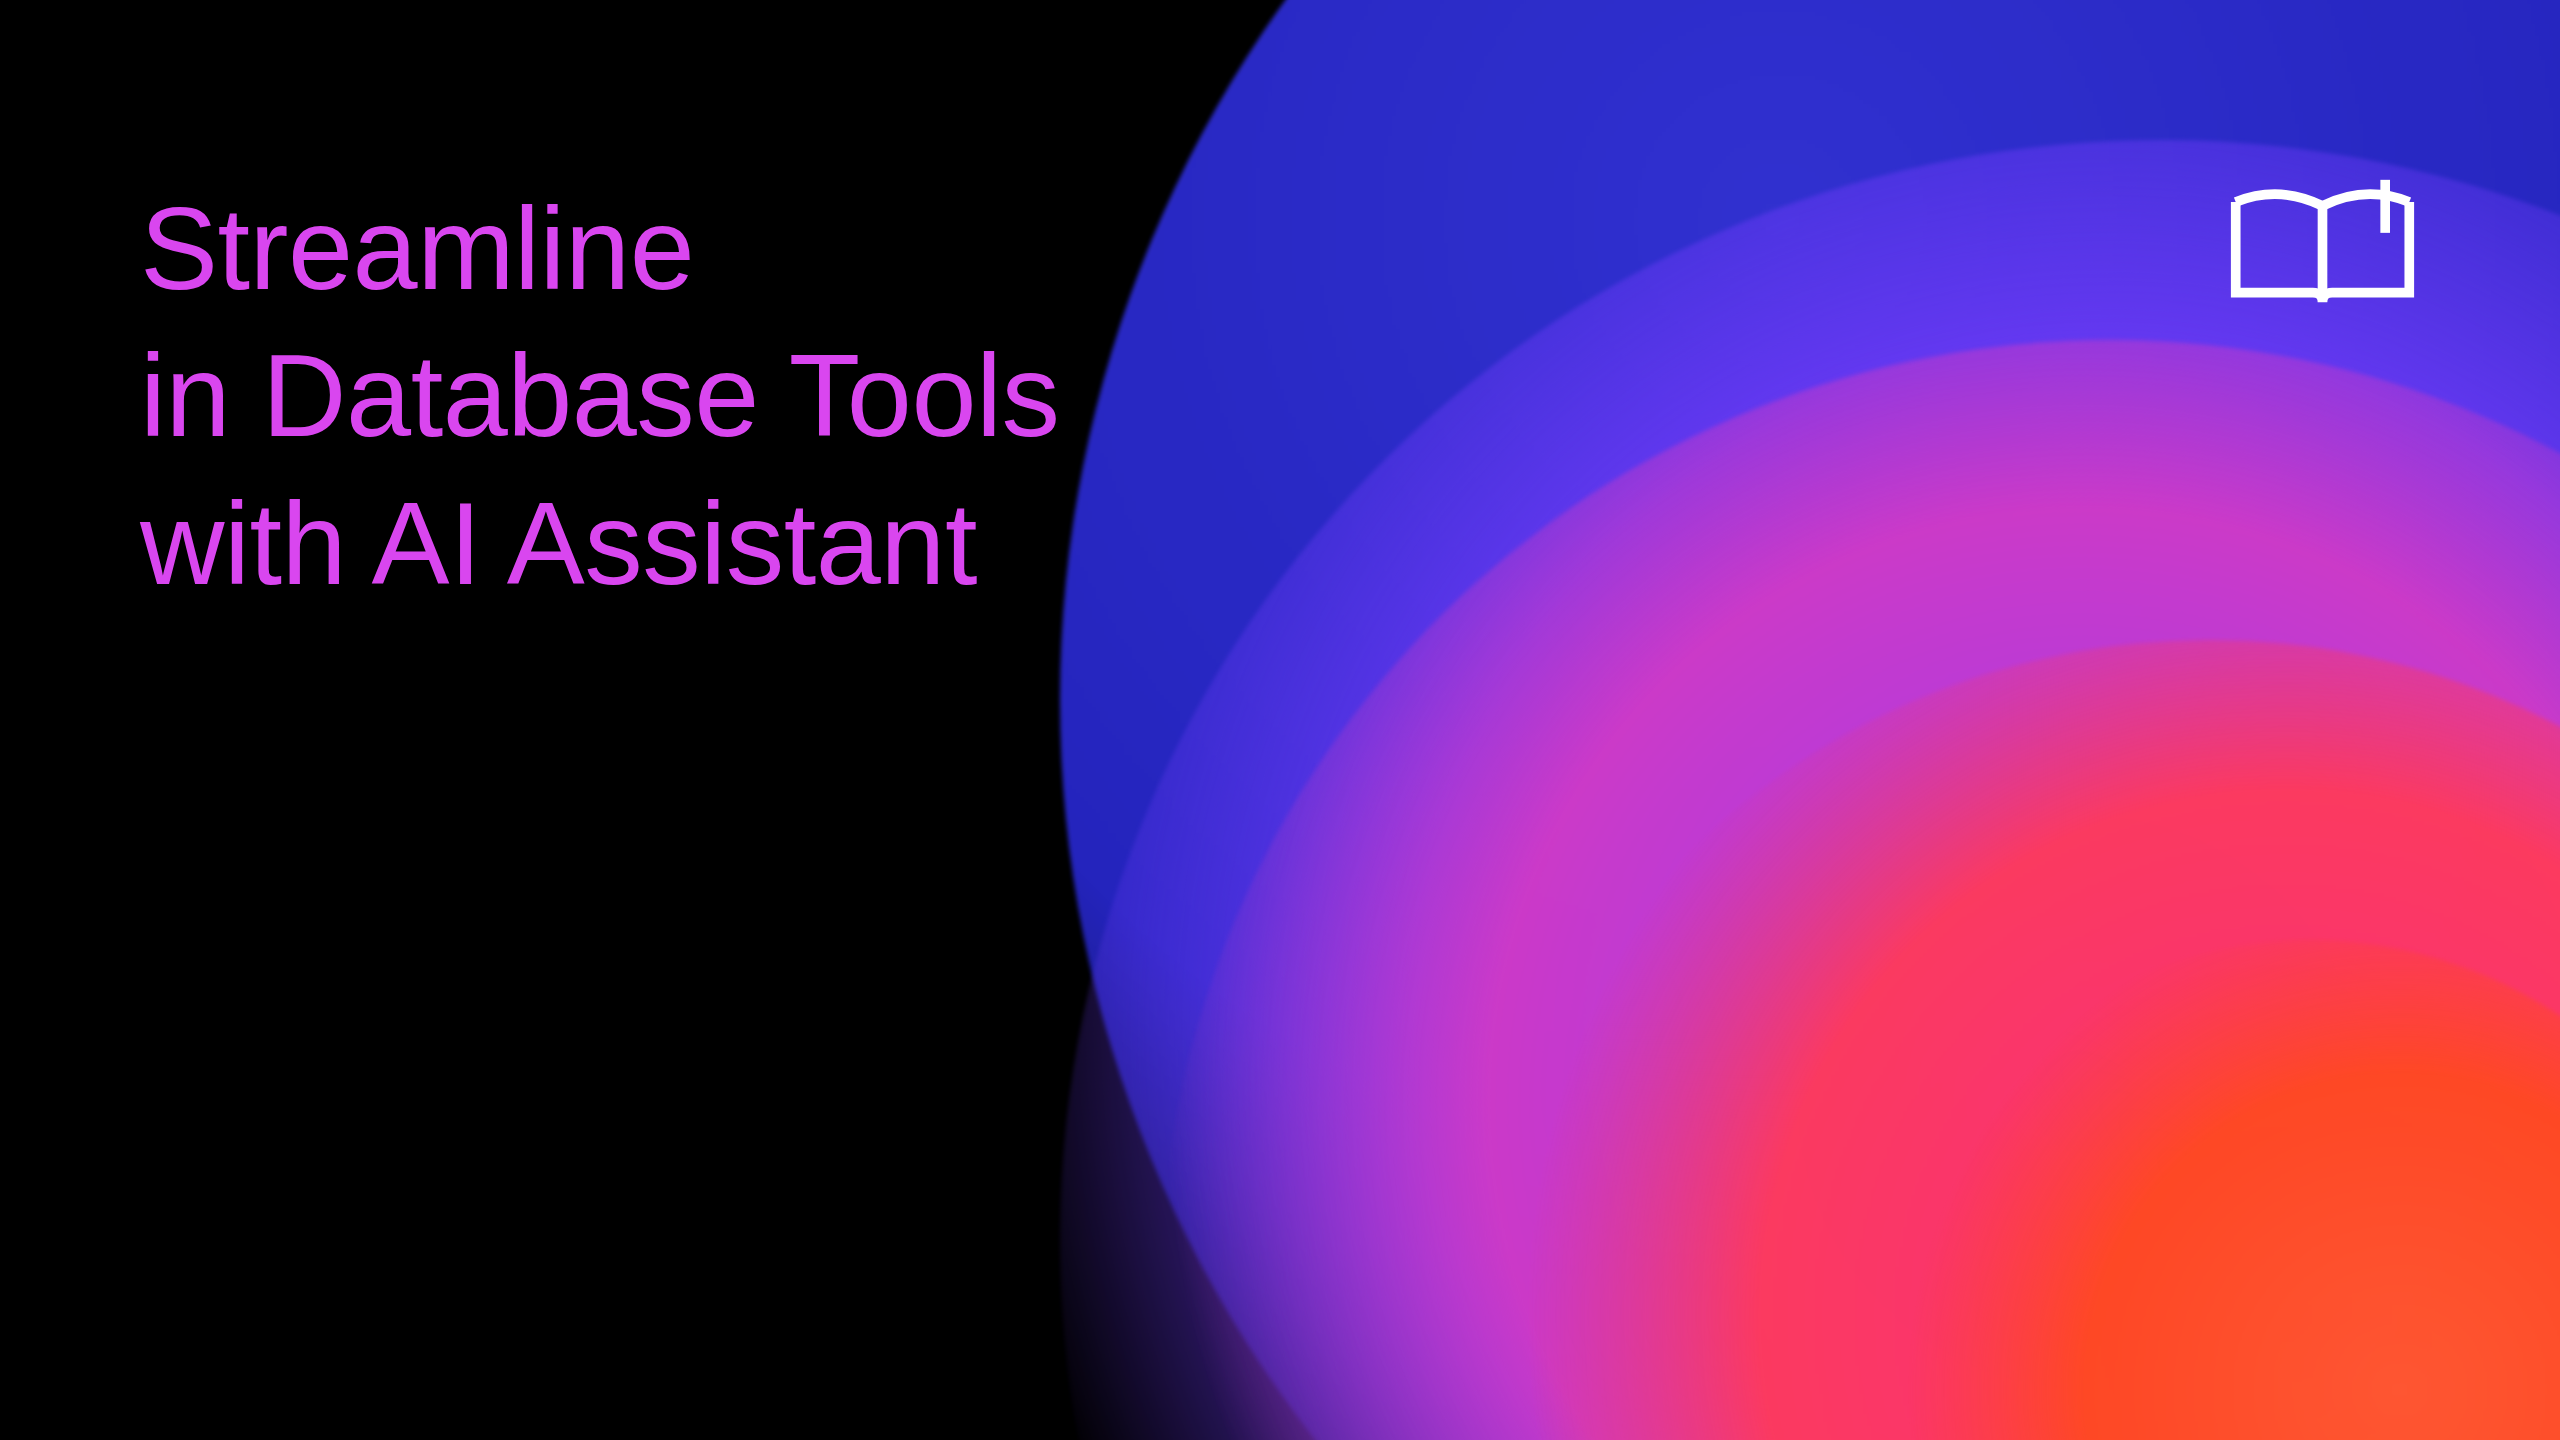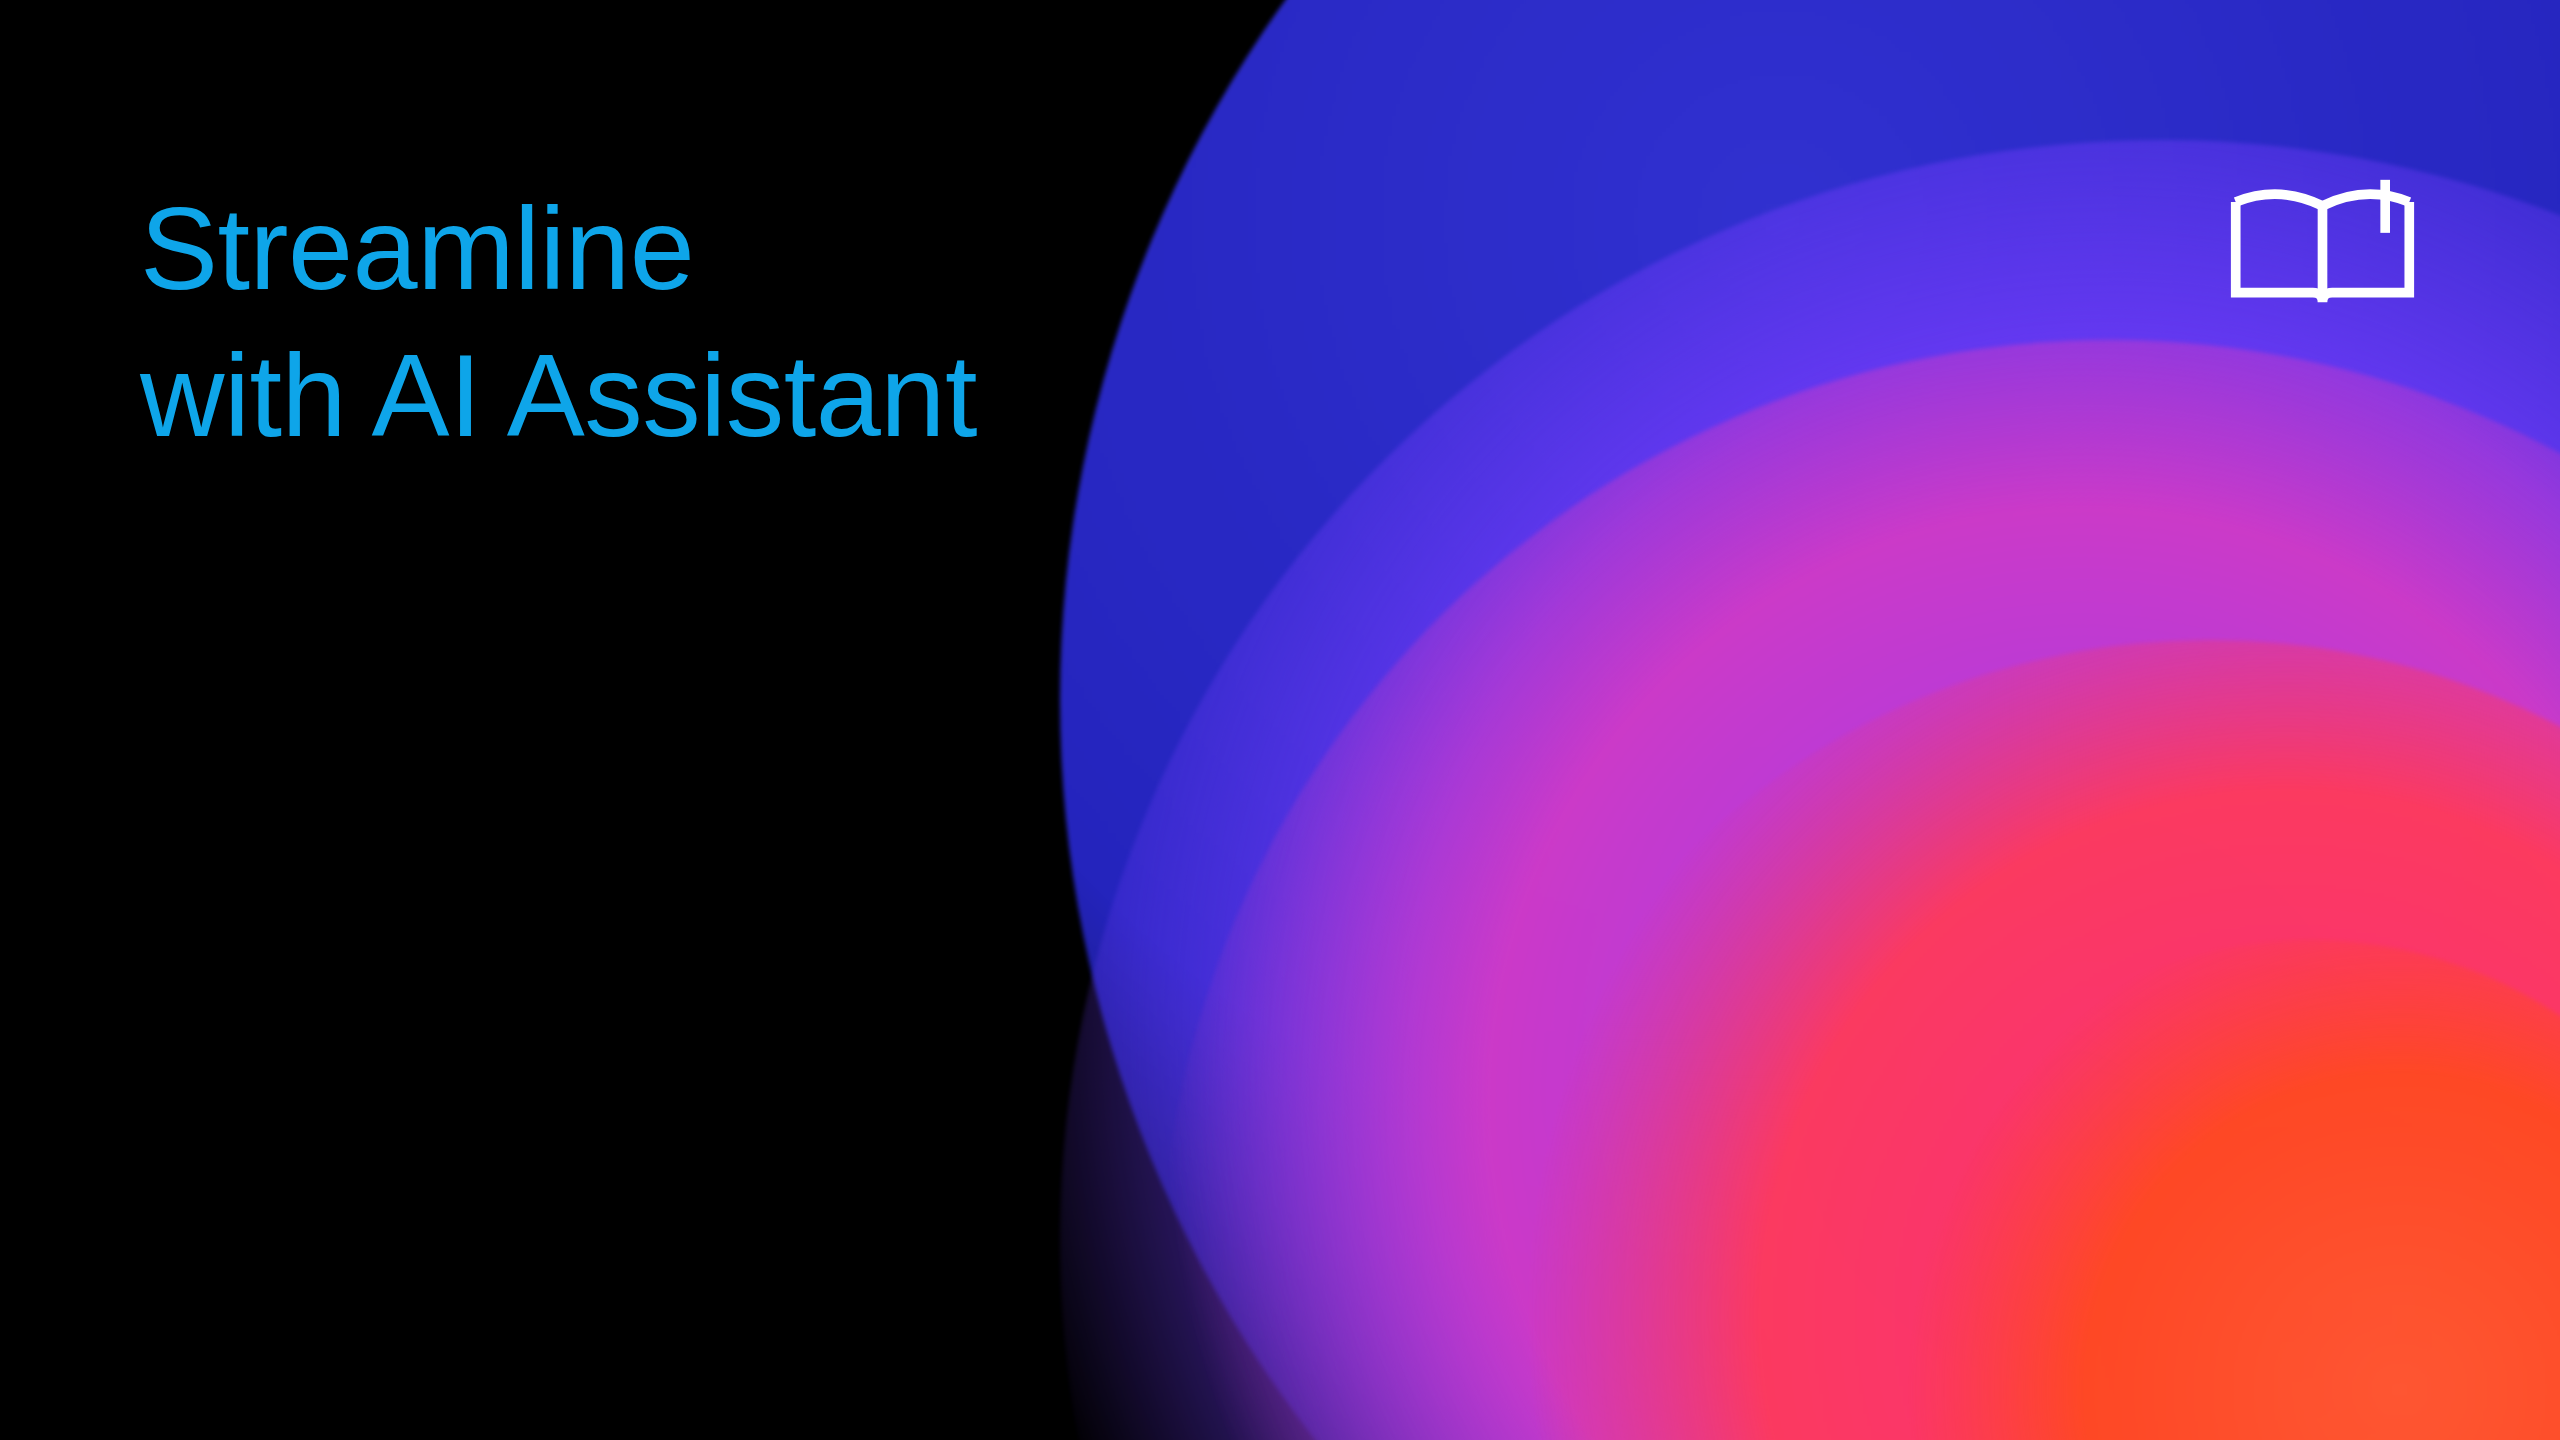--- a/index.html
+++ b/index.html
@@ -67,21 +67,21 @@
       height: 900px;
       right: -200px;
       bottom: -400px;
       background: radial-gradient(circle at 60% 50%, #ff5a2d 0%, #ff4a1f 45%, transparent 70%);
       opacity: 0.92;
     }
     .title {
       position: absolute;
       left: 140px;
       top: 175px;
-      color: #0ea5e9;
+      color: #d946ef;
       font-size: 117px;
       font-weight: 500;
       line-height: 1.26;
       letter-spacing: -0.5px;
       z-index: 10;
     }
     .logo {
       position: absolute;
       right: 140px;
       top: 175px;
@@ -98,20 +98,21 @@
 <div class="gradient-bg">
   <div class="blob blob1"></div>
   <div class="blob blob2"></div>
   <div class="blob blob3"></div>
   <div class="blob blob4"></div>
   <div class="blob blob5"></div>
 </div>
 
 <div class="title">
   <div>Streamline</div>
+  <div>in Database Tools</div>
   <div>with AI Assistant</div>
 </div>
 
 <div class="logo">
   <svg viewBox="0 0 200 140" fill="none" stroke="#ffffff" stroke-width="10" stroke-linejoin="miter">
     <path d="M 10 28 L 10 122 L 90 122 Q 100 122 100 132 Q 100 122 110 122 L 190 122 L 190 28" fill="none"></path>
     <path d="M 10 28 Q 55 10 100 32 Q 145 10 190 28" fill="none"></path>
     <path d="M 100 32 L 100 128" fill="none"></path>
     <line x1="165" y1="5" x2="165" y2="60" stroke-width="10"></line>
   </svg>

